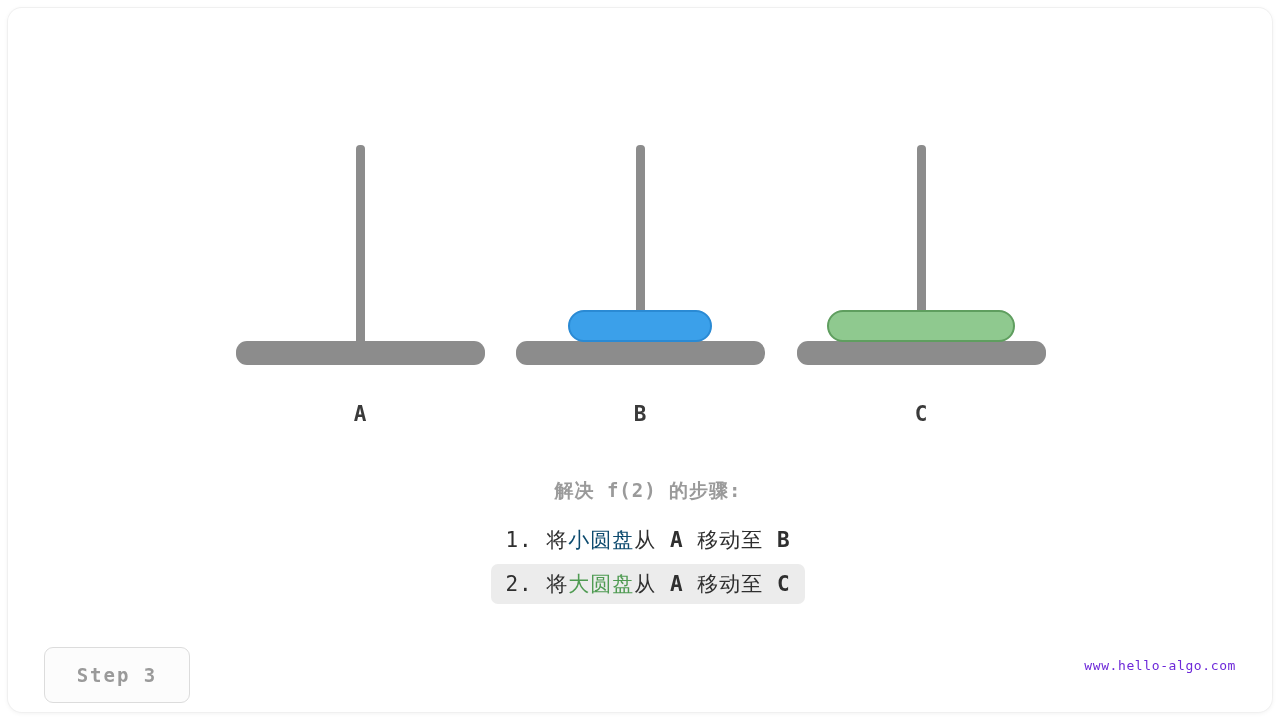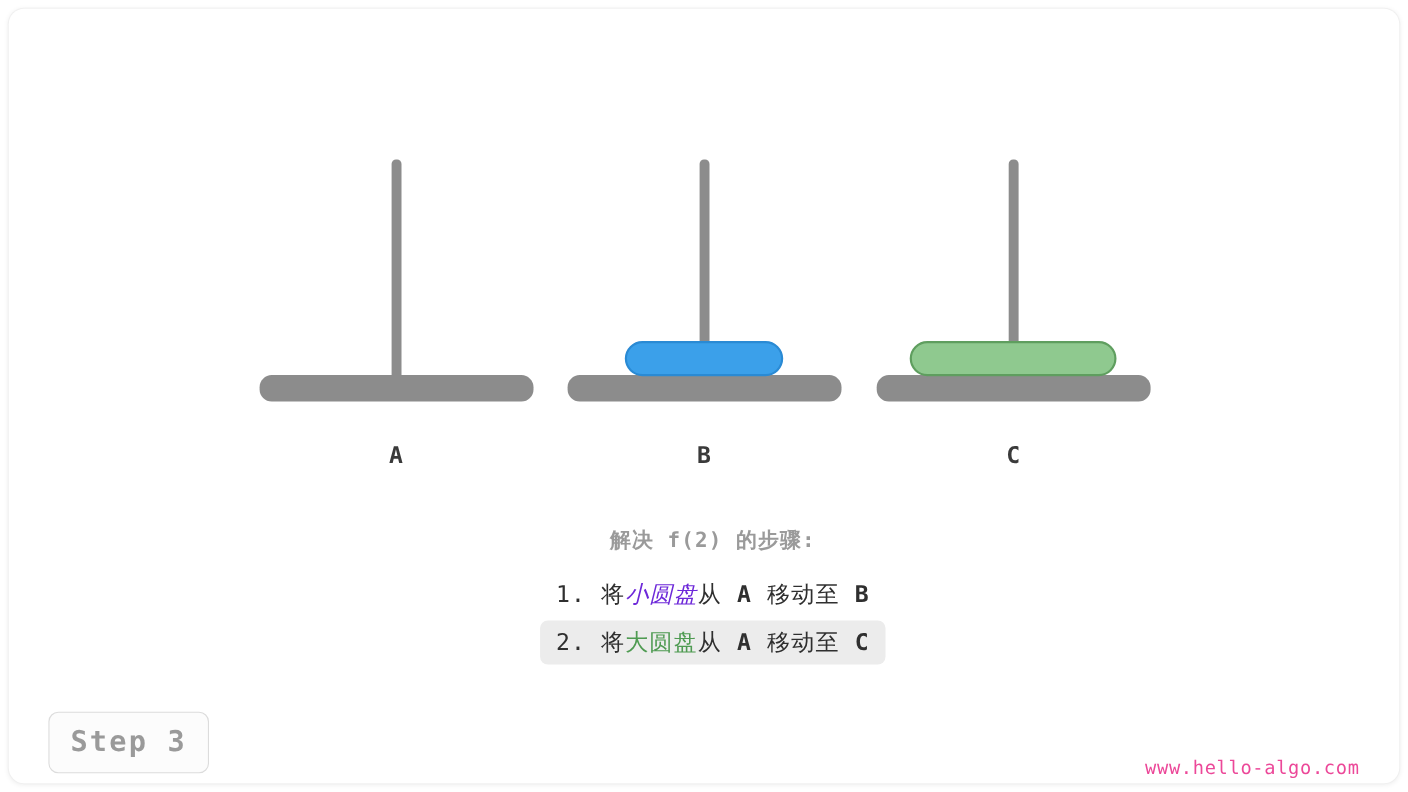--- a/index.html
+++ b/index.html
@@ -105,52 +105,52 @@
     letter-spacing: 1px;
     color: #2f2f2f;
     font-family: "DejaVu Sans Mono", "Liberation Mono", monospace;
     padding: 6px 14px;
     border-radius: 7px;
     white-space: pre;
   }
   .step-row.highlight {
     background: #ececec;
   }
-  .tok-blue  { color: #6d28d9; font-style: italic; }
+  .tok-blue  { color: #0c4a6e; }
   .tok-green { color: #4f9b52; text-align: right; }
   .tok-bold  { font-weight: bold; color: #2f2f2f; }
 
   
   #step-badge {
     position: absolute;
     left: 36px;
     top: 639px;
     width: 144px;
     height: 54px;
     border: 1px solid #dcdcdc;
     border-radius: 9px;
     background: #fcfcfc;
     display: flex;
     align-items: center;
     justify-content: center;
-    font-size: 26px;
+    font-size: 19px;
     font-weight: bold;
     letter-spacing: 2px;
     color: #9a9a9a;
     font-family: "DejaVu Sans Mono", "Liberation Mono", monospace;
   }
 
   
   #watermark {
     position: absolute;
     right: 36px;
-    top: 681px;
-    font-size: 17px;
+    top: 650px;
+    font-size: 13px;
     letter-spacing: 0.6px;
-    color: #ec4899;
+    color: #6d28d9;
     font-family: "DejaVu Sans Mono", "Liberation Mono", monospace;
   }
 </style>
 </head>
 <body>
 
 <div id="canvas">
   <div id="card">
 
     <div id="towers">

